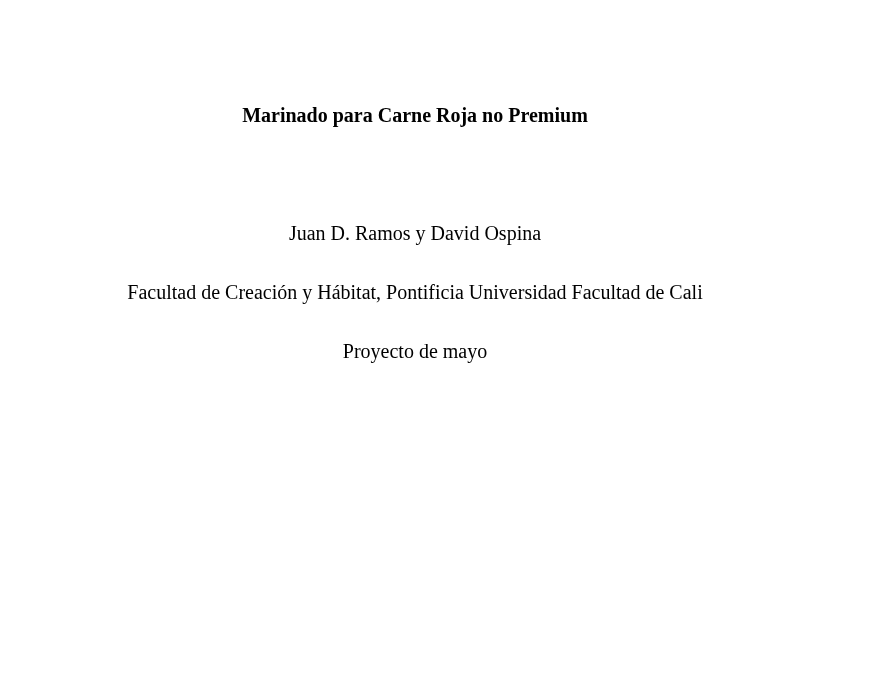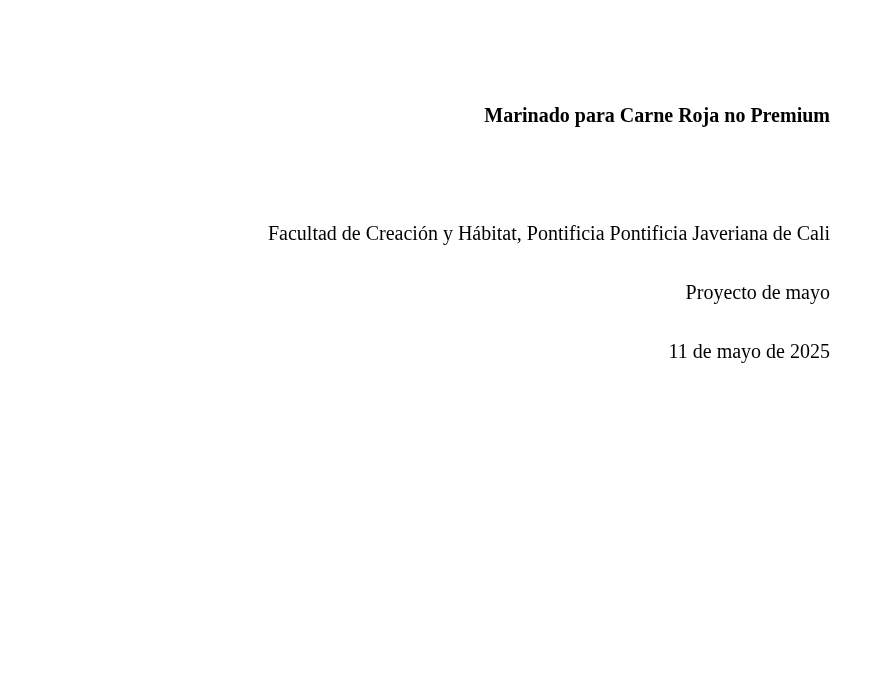--- a/index.html
+++ b/index.html
@@ -1,15 +1,15 @@
 <!DOCTYPE html>
 <html><head>
 <meta charset="utf-8">
 <style>
-  * { margin: 0; padding: 0; box-sizing: border-box; text-align: right; }
+  * { margin: 0; padding: 0; box-sizing: border-box; }
   html, body {
     width: 887px;
     height: 686px;
     background: #ffffff;
     overflow: hidden;
   }
   .page {
     width: 830px;          
     height: 686px;
     text-align: center;
@@ -32,20 +32,20 @@
   }
 </style>
 </head>
 <body>
 
 <div class="page">
   <h1 class="title">Marinado para Carne Roja no Premium</h1>
 
   <div class="blank-line"></div>
 
+  <p>Juan D. Ramos y David Ospina</p>
 
-  <p>Facultad de Creación y Hábitat, Pontificia Pontificia Javeriana de Cali</p>
+  <p>Facultad de Creación y Hábitat, Pontificia Universidad Facultad de Cali</p>
 
   <p>Proyecto de mayo</p>
 
 
-  <p>11 de mayo de 2025</p>
 </div>
 
 </body></html>

